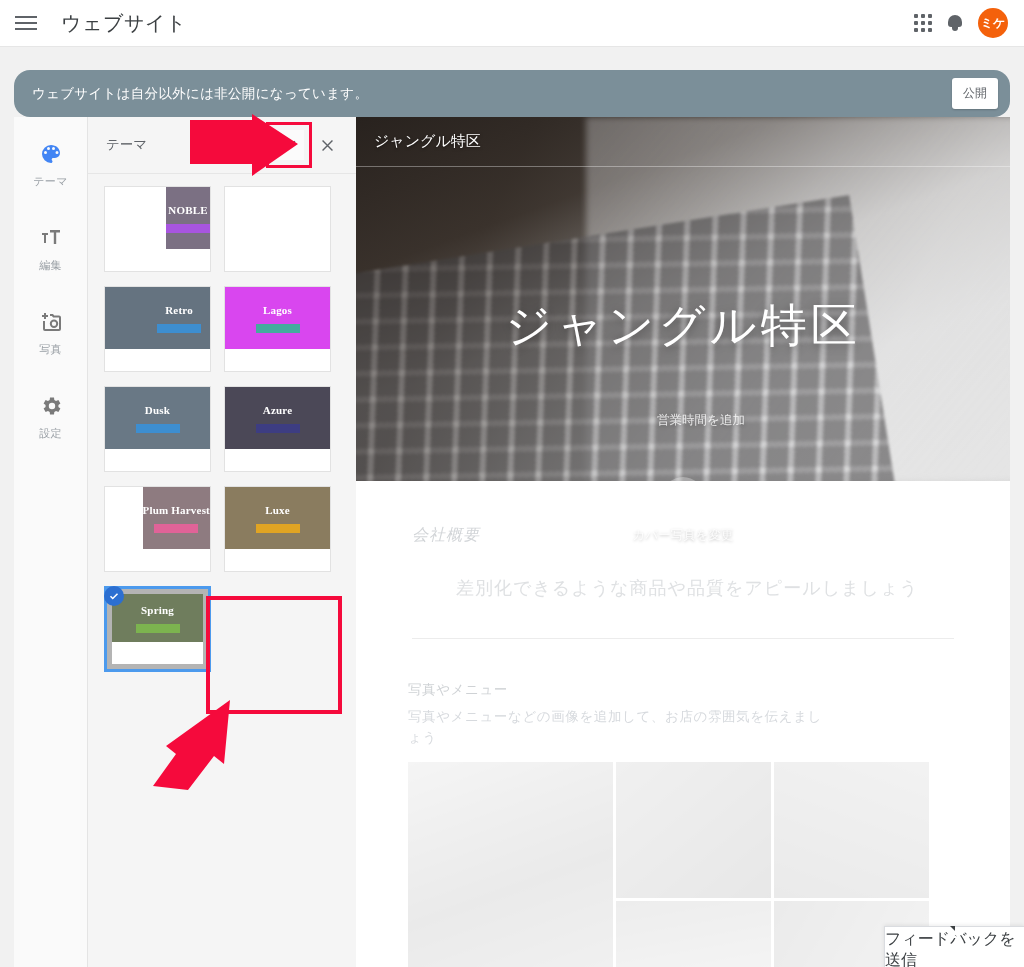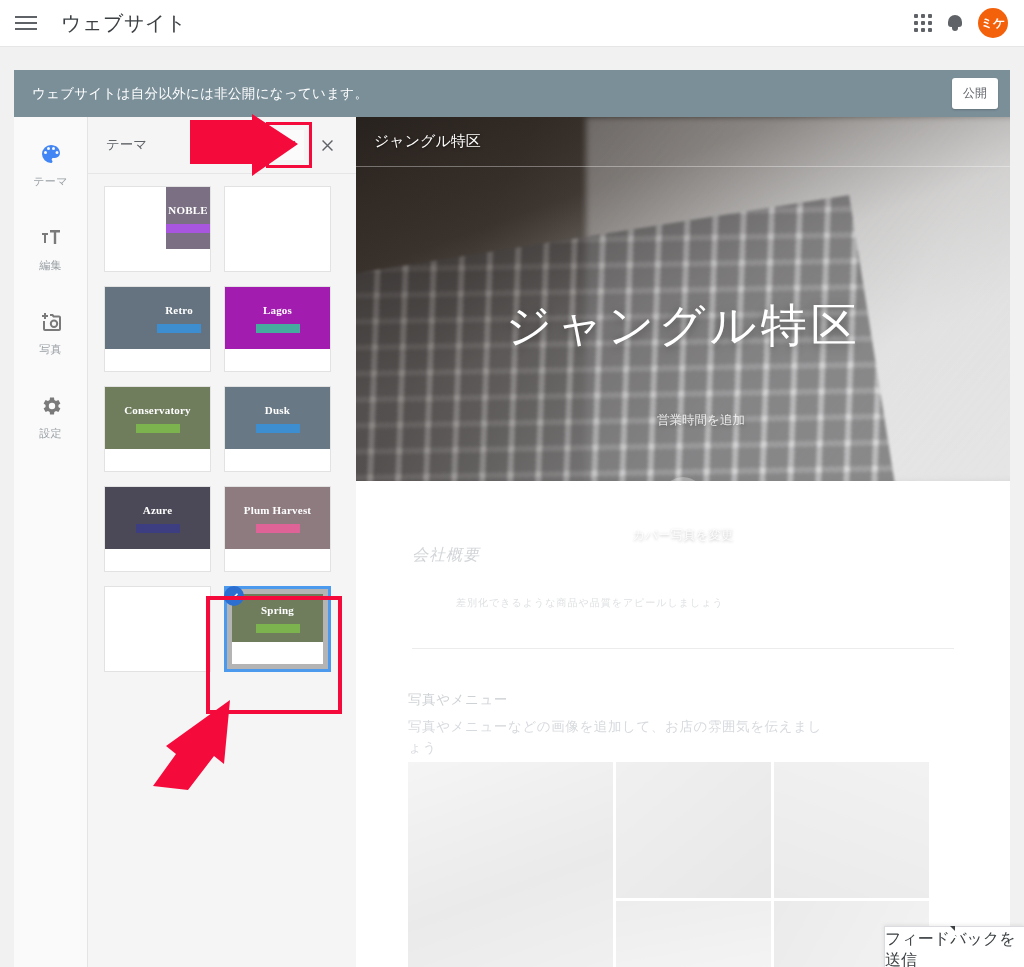--- a/index.html
+++ b/index.html
@@ -32,21 +32,21 @@
   .bell .clap { position: absolute; left: 6px; top: 14px; width: 6px; height: 4px; background: #5f6368; border-radius: 0 0 4px 4px; }
   .avatar {
     width: 30px; height: 30px; border-radius: 50%; background: #f4610b; color: #fff;
     font-size: 12px; display: flex; align-items: center; justify-content: center; cursor: pointer;
     font-weight: bold;
   }
 
   
   .banner {
     position: absolute; left: 14px; top: 70px; width: 996px; height: 47px;
-    background: #7b8f99; display: flex; align-items: center; padding: 0 12px 0 18px;
+    background: #7b8f99; display: flex; align-items: center; padding: 0 12px 0 18px; border-radius: 16px;
   }
   .banner-text { color: #ffffff; font-size: 13.5px; letter-spacing: .3px; }
   .publish-btn {
     margin-left: auto; background: #ffffff; color: #5f6368; font-size: 12px;
     padding: 7px 11px; border-radius: 3px; cursor: pointer; border: none;
     font-family: inherit; box-shadow: 0 1px 2px rgba(0,0,0,.2);
   }
 
   
   .rail {
@@ -157,27 +157,27 @@
   .cover-cta {
     position: absolute; left: 0; top: 360px; width: 100%; z-index: 5;
     display: flex; flex-direction: column; align-items: center; gap: 10px; cursor: pointer;
   }
   .cover-circle {
     width: 40px; height: 40px; border-radius: 50%; background: rgba(255,255,255,.3);
     display: flex; align-items: center; justify-content: center;
   }
   .cover-label { color: rgba(255,255,255,.88); font-size: 12.5px; text-shadow: 0 1px 3px rgba(0,0,0,.25); }
 
-  .site-section { padding: 64px 56px 0 56px; }
+  .site-section { padding: 44px 56px 0 56px; }
   .sec-head {
     font-size: 16px; color: #d2d5d8; font-style: italic;
     font-family: "Liberation Serif", "DejaVu Serif", serif; letter-spacing: 1px;
   }
   .sec-body {
-    margin-top: 30px; font-size: 10px; color: #dfe1e3; letter-spacing: 1px;
+    margin-top: 30px; font-size: 18px; color: #dfe1e3; letter-spacing: 1px;
     font-family: "Liberation Serif", "DejaVu Serif", serif; padding-left: 44px;
   }
   .divider { margin: 38px 0 0 0; height: 1px; background: #ececec; }
 
   .sec2 { padding: 42px 56px 0 52px; }
   .sec2-title { font-size: 13.5px; color: #cfd2d5; letter-spacing: .6px; }
   .sec2-text { margin-top: 8px; font-size: 13.5px; color: #d7dade; letter-spacing: .6px; line-height: 1.55; max-width: 420px; }
 
   .mosaic {
     position: absolute; left: 52px; top: 645px; width: 602px; height: 222px;
@@ -321,32 +321,23 @@
           <div style="display: flex; flex-direction: column; flex: 1 1 0%;">
             <div class="theme-top" style="background: rgb(101, 115, 128); padding-left: 43px;">
               <div class="theme-name">Retro</div>
               <div class="theme-bar" style="background: rgb(61, 142, 208);"></div>
             </div>
             <div class="theme-bottom"></div>
           </div>
         </div>
         <div class="theme-card">
           <div style="display: flex; flex-direction: column; flex: 1 1 0%;">
-            <div class="theme-top" style="background: #a21caf;">
+            <div class="theme-top" style="background: #d946ef;">
               <div class="theme-name">Lagos</div>
               <div class="theme-bar" style="background: rgb(69, 171, 158);"></div>
-            </div>
-            <div class="theme-bottom"></div>
-          </div>
-        </div>
-        <div class="theme-card">
-          <div style="display: flex; flex-direction: column; flex: 1 1 0%;">
-            <div class="theme-top" style="background: rgb(111, 125, 93);">
-              <div class="theme-name">Conservatory</div>
-              <div class="theme-bar" style="background: rgb(124, 179, 79);"></div>
             </div>
             <div class="theme-bottom"></div>
           </div>
         </div>
         <div class="theme-card">
           <div style="display: flex; flex-direction: column; flex: 1 1 0%;">
             <div class="theme-top" style="background: rgb(105, 120, 133);">
               <div class="theme-name">Dusk</div>
               <div class="theme-bar" style="background: rgb(61, 142, 208);"></div>
             </div>
@@ -356,30 +347,34 @@
         <div class="theme-card">
           <div style="display: flex; flex-direction: column; flex: 1 1 0%;">
             <div class="theme-top" style="background: rgb(75, 72, 87); justify-content: center;">
               <div class="theme-name">Azure</div>
               <div class="theme-bar" style="background: rgb(61, 61, 130);"></div>
             </div>
             <div class="theme-bottom"></div>
           </div>
         </div>
         <div class="theme-card">
-          <div style="display: flex; flex-direction: column; flex: 1 1 0%;">
+          <div style="display: flex; flex-direction: column; flex: 1 1 0%; align-items: flex-end;">
             <div class="theme-top" style="background: rgb(142, 123, 128);">
               <div class="theme-name">Plum Harvest</div>
               <div class="theme-bar" style="background: rgb(224, 99, 152);"></div>
             </div>
             <div class="theme-bottom"></div>
           </div>
         </div>
         <div class="theme-card">
           <div style="display: flex; flex-direction: column; flex: 1 1 0%;">
+            <div class="theme-top" style="background: rgb(138, 124, 95);">
+              <div class="theme-name">Luxe</div>
+              <div class="theme-bar" style="background: rgb(224, 164, 35);"></div>
+            </div>
             <div class="theme-bottom"></div>
           </div>
         </div>
         <div class="theme-card selected">
           <div class="check-badge">
             <svg width="12" height="12" viewBox="0 0 24 24">
               <path fill="none" stroke="#fff" stroke-width="3" d="M5 12.5l4.5 4.5L19 7.5"></path>
             </svg>
           </div>
           <div style="display: flex; flex-direction: column; flex: 1 1 0%;">

